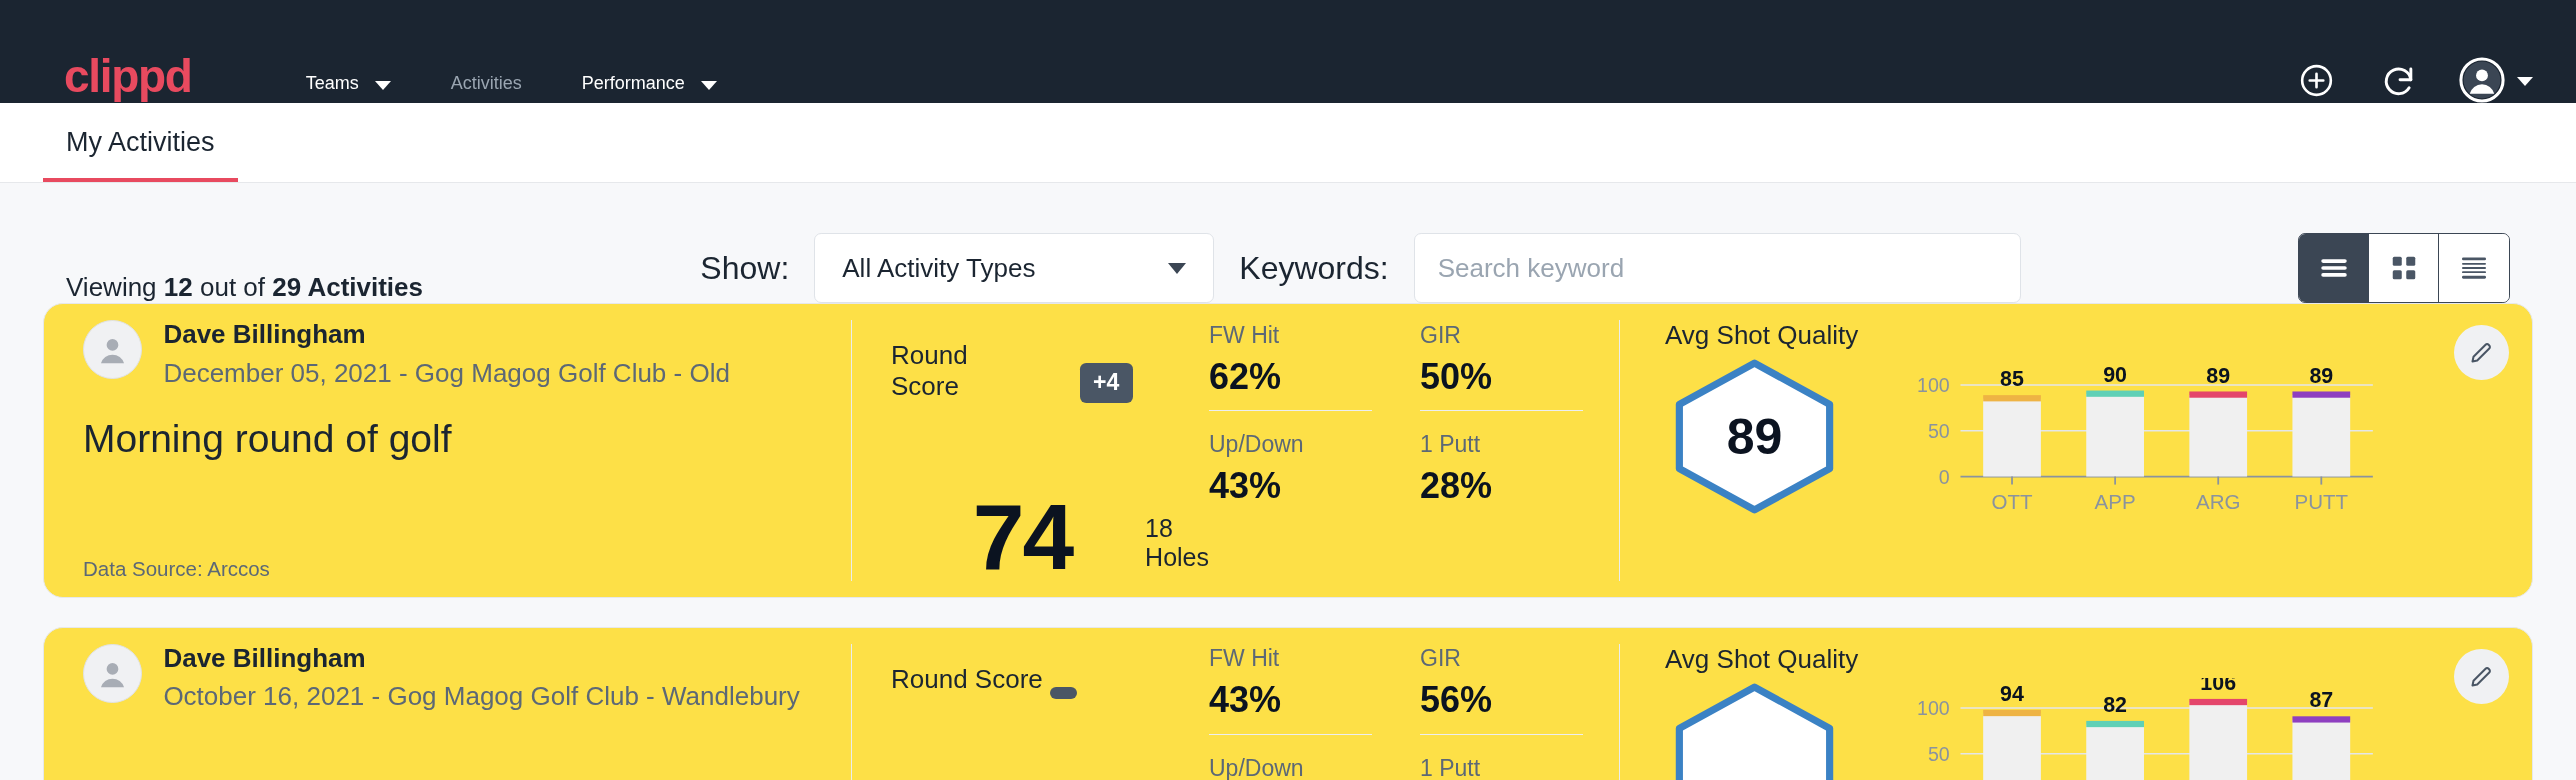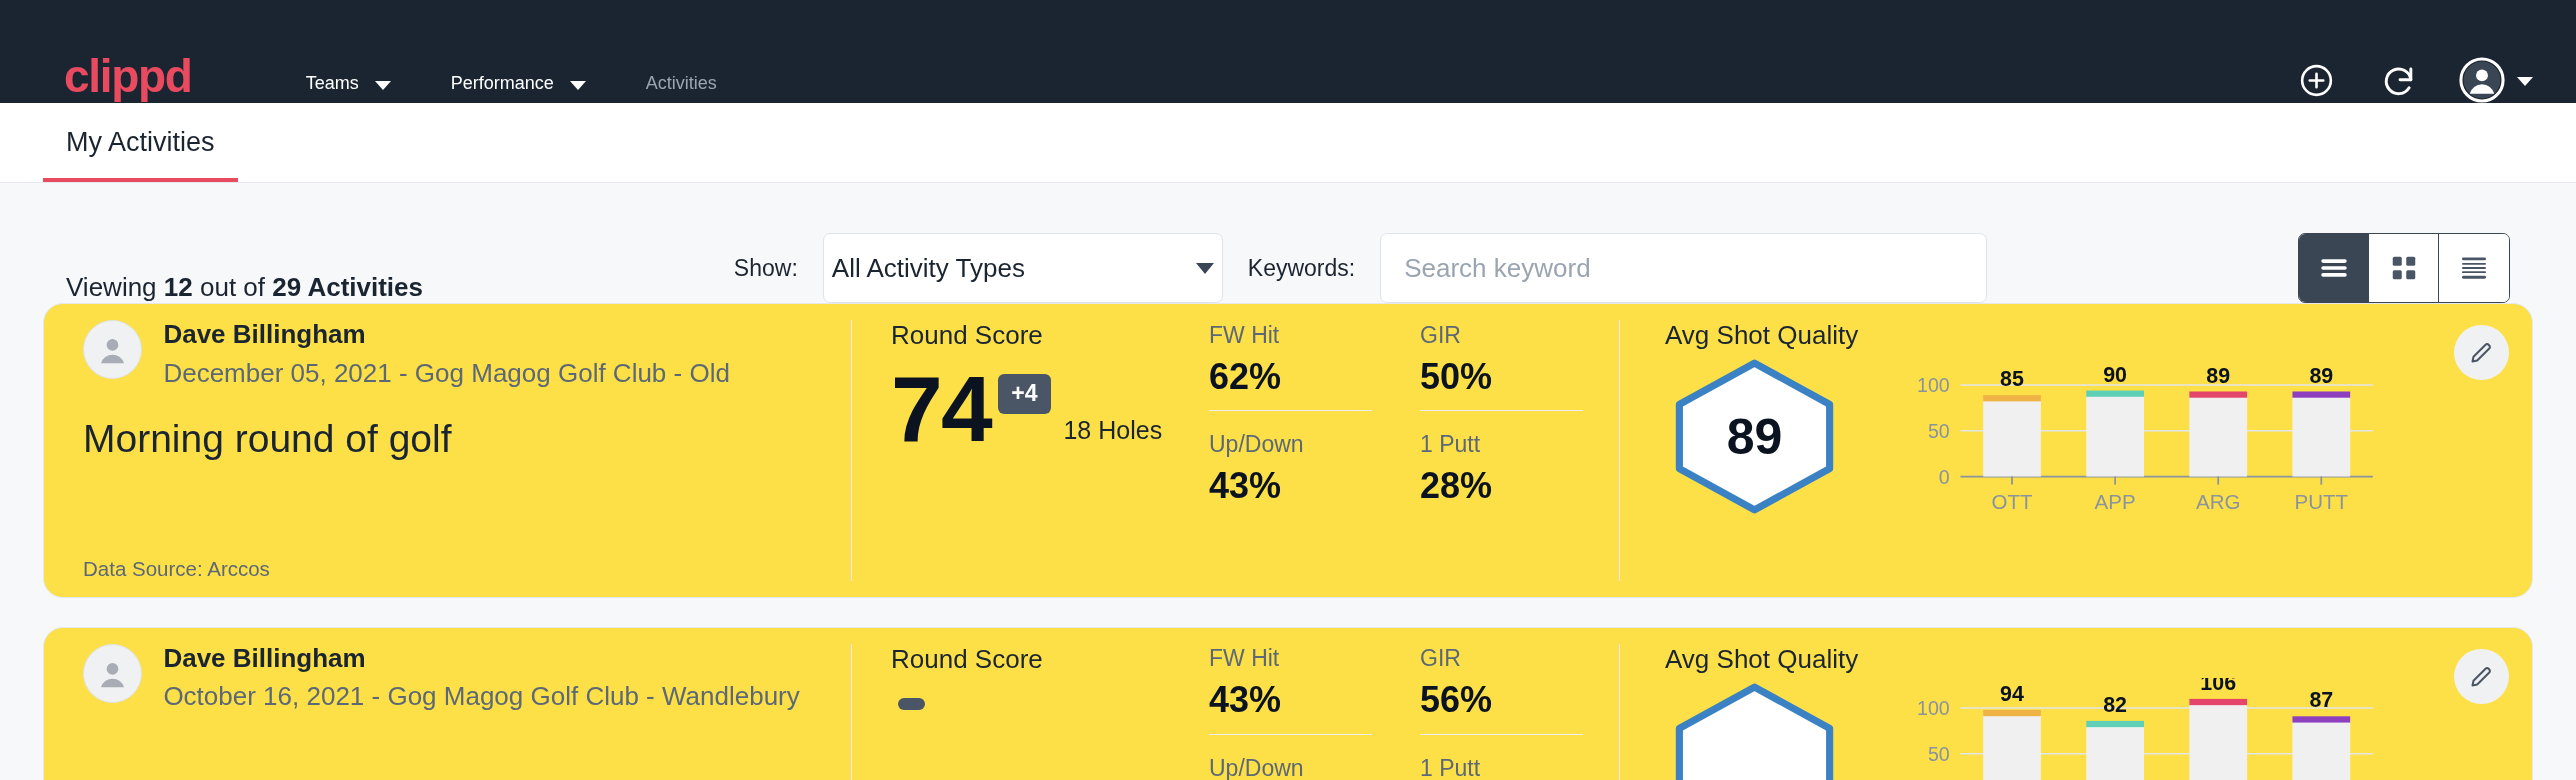--- a/index.html
+++ b/index.html
@@ -91,28 +91,28 @@
     white-space: nowrap;
   }
   .viewing b { font-weight: 700; }
   .filter-mid {
     flex: 1;
     display: flex;
     align-items: center;
     justify-content: center;
     gap: 25px;
   }
-  .flabel { font-size: 23px; color: #1b2531; white-space: nowrap; }
+  .flabel { font-size: 32px; color: #1b2531; white-space: nowrap; }
   .select {
     width: 400px; height: 70px;
     background: #ffffff;
     border: 1.8px solid #dfe3e8;
     border-radius: 7.1px;
     display: flex; align-items: center;
-    padding: 0 8px;
+    padding: 0 27px;
     font-size: 26px;
     color: #1b2531;
     cursor: pointer;
     justify-content: space-between;
   }
   .select .caret {
     width: 0; height: 0;
     border-left: 9.8px solid transparent;
     border-right: 9.8px solid transparent;
     border-top: 11.6px solid #3b4654;
@@ -175,21 +175,21 @@
   .pname { font-size: 26px; font-weight: 700; color: #1b2531; line-height: 1.15; }
   .pmeta { font-size: 26px; color: #5c6876; margin-top: 8px; }
   .ctitle {
     font-size: 39px; color: #1b2531; margin-top: 28.6px; line-height: 1.15;
   }
   .csrc { font-size: 20.5px; color: #5c6876; margin-top: auto; }
 
   .col-score {
     width: 357px;
     padding: 0 0 0 39px;
-    display: flex; flex-direction: column;
+    display: flex; flex-direction: row; margin-top: 20px;
   }
   .sect-label { font-size: 26px; color: #1b2531; }
   .score-row { display: flex; align-items: flex-end; margin-top: 14.3px; }
   .score-big {
     font-size: 93px; font-weight: 700; color: #0b1320; line-height: 0.95;
     letter-spacing: -1.8px;
   }
   .score-badge {
     background: #4a5665; color: #ffffff;
     font-size: 23px; font-weight: 700;
@@ -240,26 +240,26 @@
 <body>
 
 <div class="navbar">
   <div class="logo">clippd</div>
 
   <div class="nav-links">
     <div class="nav-item">
       <span>Teams</span>
       <span class="chev"></span>
     </div>
+    <div class="nav-item muted">
+      <span>Activities</span>
+    </div>
     <div class="nav-item">
       <span>Performance</span>
       <span class="chev"></span>
-    </div>
-    <div class="nav-item muted">
-      <span>Activities</span>
     </div>
   </div>
 
   <div class="nav-spacer"></div>
 
   <div class="nav-right">
     <div class="icon-btn">
       <svg width="37" height="37" viewBox="0 0 24 24" fill="none" stroke="#ffffff" stroke-width="1.7">
         <circle cx="12" cy="12" r="9.3"></circle>
           <path d="M12 7.6v8.8M7.6 12h8.8" stroke-linecap="round"></path>

